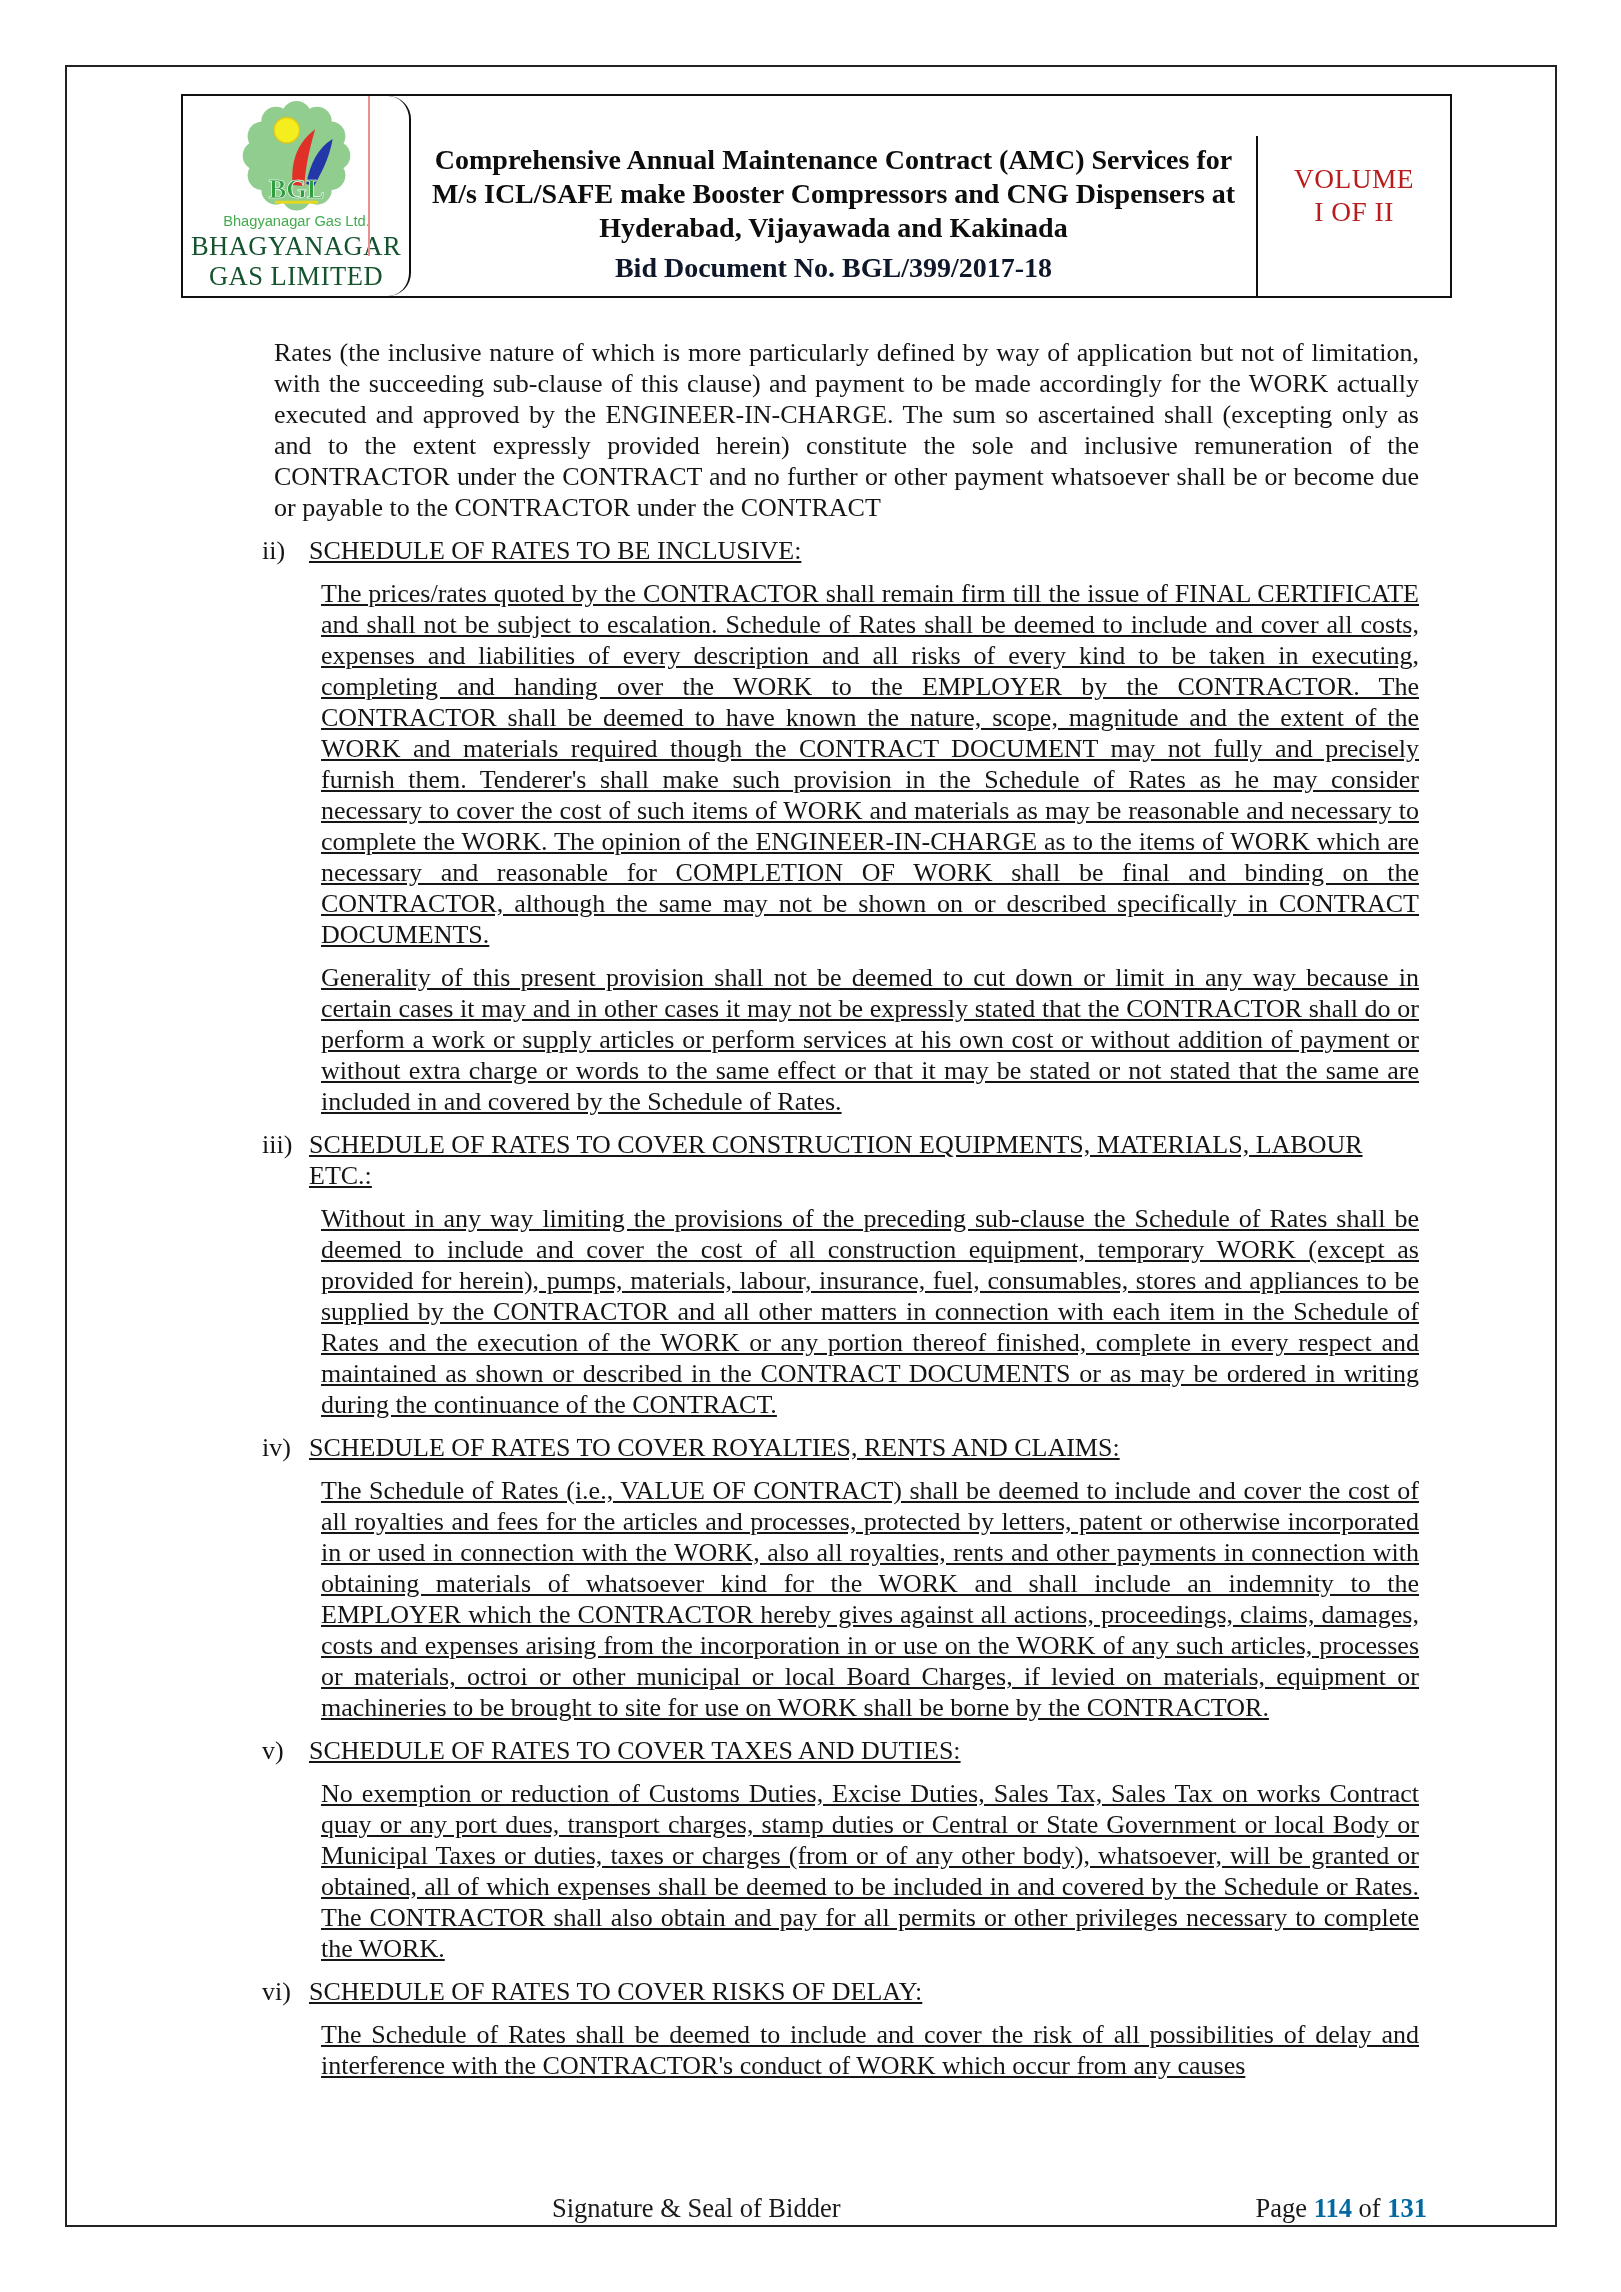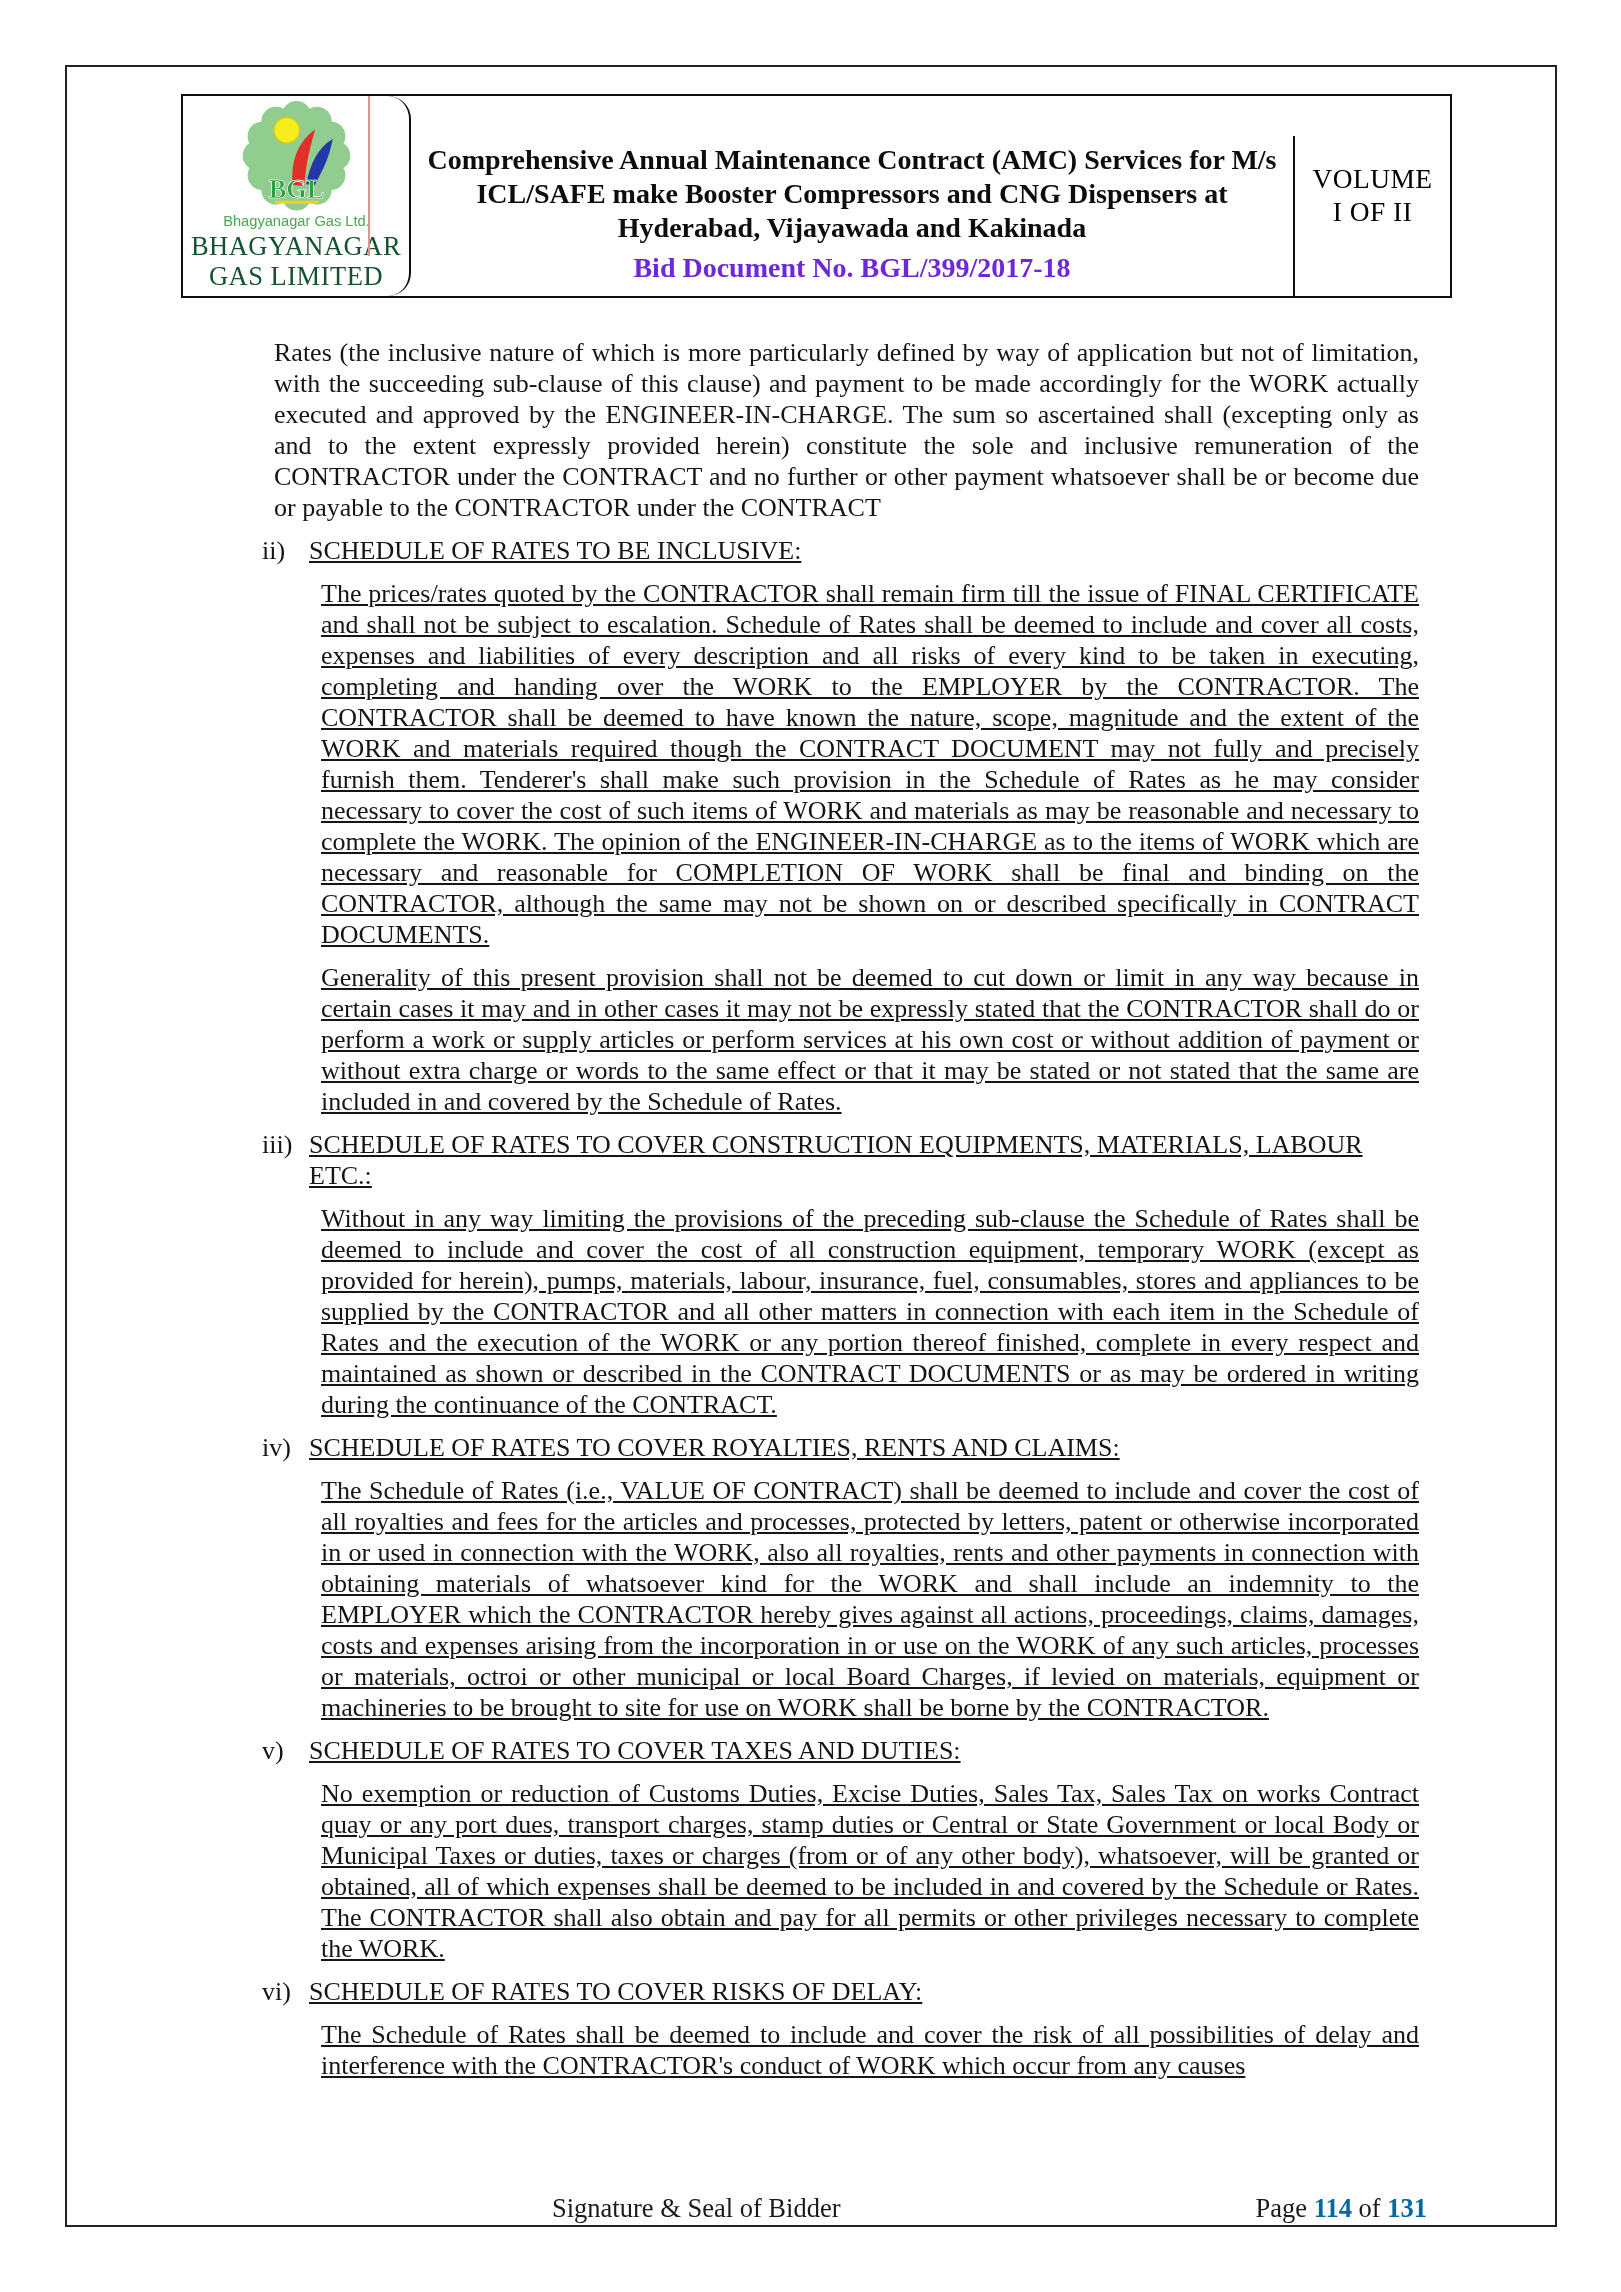--- a/index.html
+++ b/index.html
@@ -36,26 +36,26 @@
     color:#14532d;letter-spacing:0.5px;margin-top:-2px;
   }
   .title-cell{
     flex:1;border-right:2px solid #101010;
     text-align:center;padding:6.9px 15.7px 0 15.7px;margin-top:40px;
   }
   .doc-title{
     font-weight:bold;font-size:28px;line-height:34px;color:#0d0d0d;
   }
   .bid-no{
-    font-weight:bold;font-size:28px;line-height:34px;color:#6d28d9;margin-top:5.9px;
+    font-weight:bold;font-size:28px;line-height:34px;color:#0f172a;margin-top:5.9px;
   }
   .volume-cell{
-    width:155px;display:flex;flex-direction:column;
+    width:192px;display:flex;flex-direction:column;
     justify-content:center;align-items:center;
-    font-size:27.4px;line-height:33px;color:#000000;letter-spacing:0.5px;
+    font-size:27.4px;line-height:33px;color:#b91c1c;letter-spacing:0.5px;
   }
   
   .body-text{
     position:absolute;left:262px;top:325px;width:1169px;
     font-size:26px;line-height:31px;color:#151515;
   }
   .body-text p{margin:12px;text-align:justify;}
   .indent{margin-left:47px;}
   .section{position:relative;}
   .s-label{position:absolute;left:0;top:0;}

